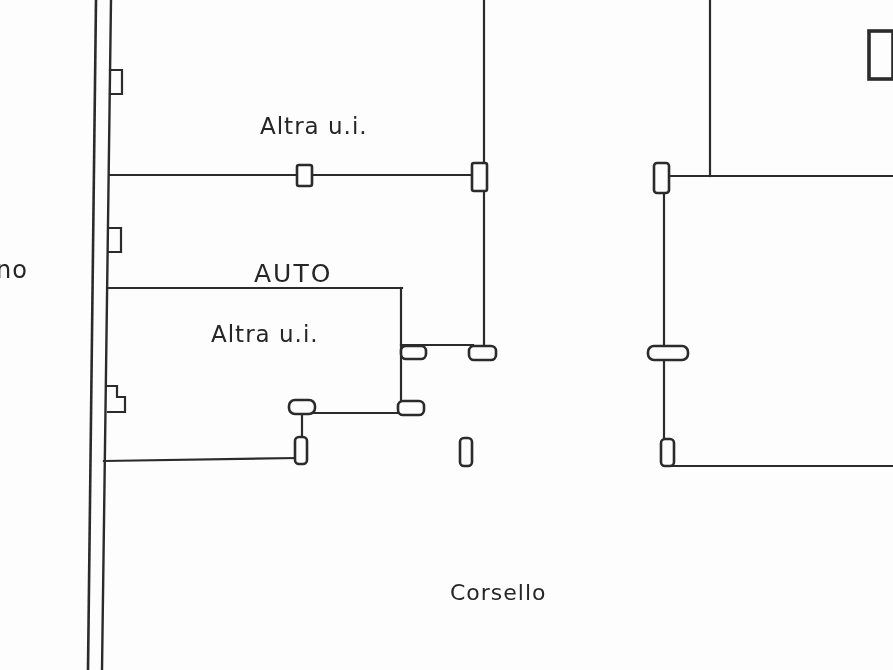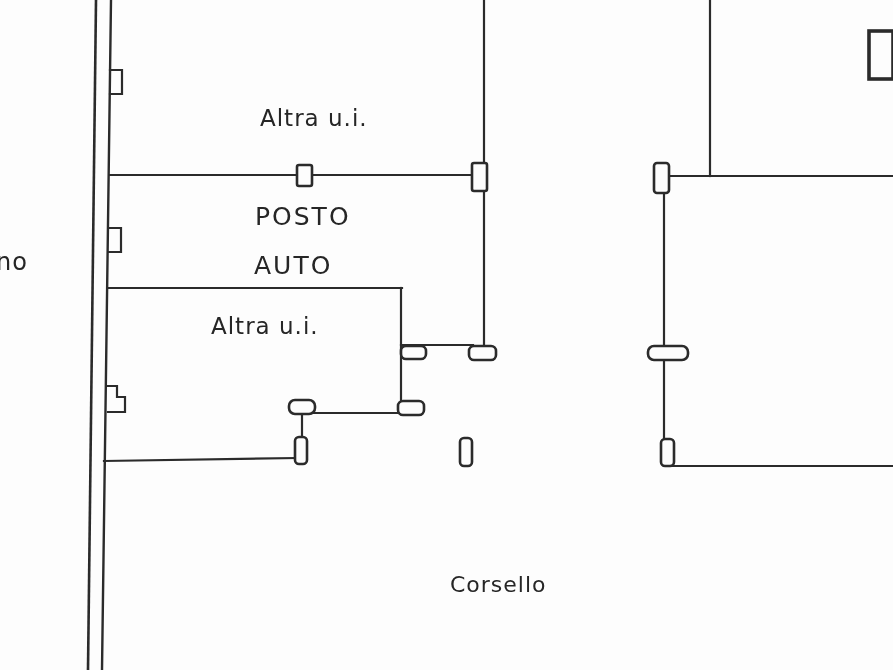--- a/index.html
+++ b/index.html
@@ -15,20 +15,21 @@
     background:var(--bg);
     font-family:"DejaVu Sans", sans-serif;
     color:var(--text);
   }
   #plan-svg{position:absolute;left:0;top:0;filter:blur(0.25px);color:var(--line);}
   .lbl{
     position:absolute;
     white-space:nowrap;
     color:var(--text);
     filter:blur(0.2px);
+    margin-top:8px;
   }
   .lbl-unit{font-size:23px;letter-spacing:1px;}
   .lbl-parking{font-size:25px;letter-spacing:2px;}
   .lbl-aisle{font-size:22px;letter-spacing:1px;text-align:center;}
   .lbl-fragment{font-size:24px;letter-spacing:1px;}
 </style>
 </head>
 <body>
 
 <div id="stage">
@@ -67,21 +68,20 @@
     <rect x="398" y="401" width="26" height="14" rx="5" fill="var(--bg)" stroke-width="2.6"></rect>
     <rect x="295" y="437" width="12" height="27" rx="4" fill="var(--bg)" stroke-width="2.6"></rect>
     <rect x="460" y="438" width="12" height="28" rx="4" fill="var(--bg)" stroke-width="2.6"></rect>
     <rect x="654" y="163" width="15" height="30" rx="3" fill="var(--bg)" stroke-width="2.6"></rect>
     <rect x="648" y="346" width="40" height="14" rx="6" fill="var(--bg)" stroke-width="2.6"></rect>
     <rect x="661" y="439" width="13" height="27" rx="4" fill="var(--bg)" stroke-width="2.6"></rect>
   </svg>
 
   <div class="lbl lbl-unit" style="left:260px;top:105px;">Altra u.i.</div>
 
-  <div class="lbl lbl-parking" style="left:255px;top:202px;">POSTO</div>
 
   <div class="lbl lbl-parking" style="left:254px;top:251px;">AUTO</div>
 
   <div class="lbl lbl-unit" style="left:211px;top:313px;">Altra u.i.</div>
 
   <div class="lbl lbl-aisle" style="left:450px;top:572px;">Corsello</div>
 
   <div class="lbl lbl-fragment" style="left:-4px;top:248px;">no</div>
 
 </div>

